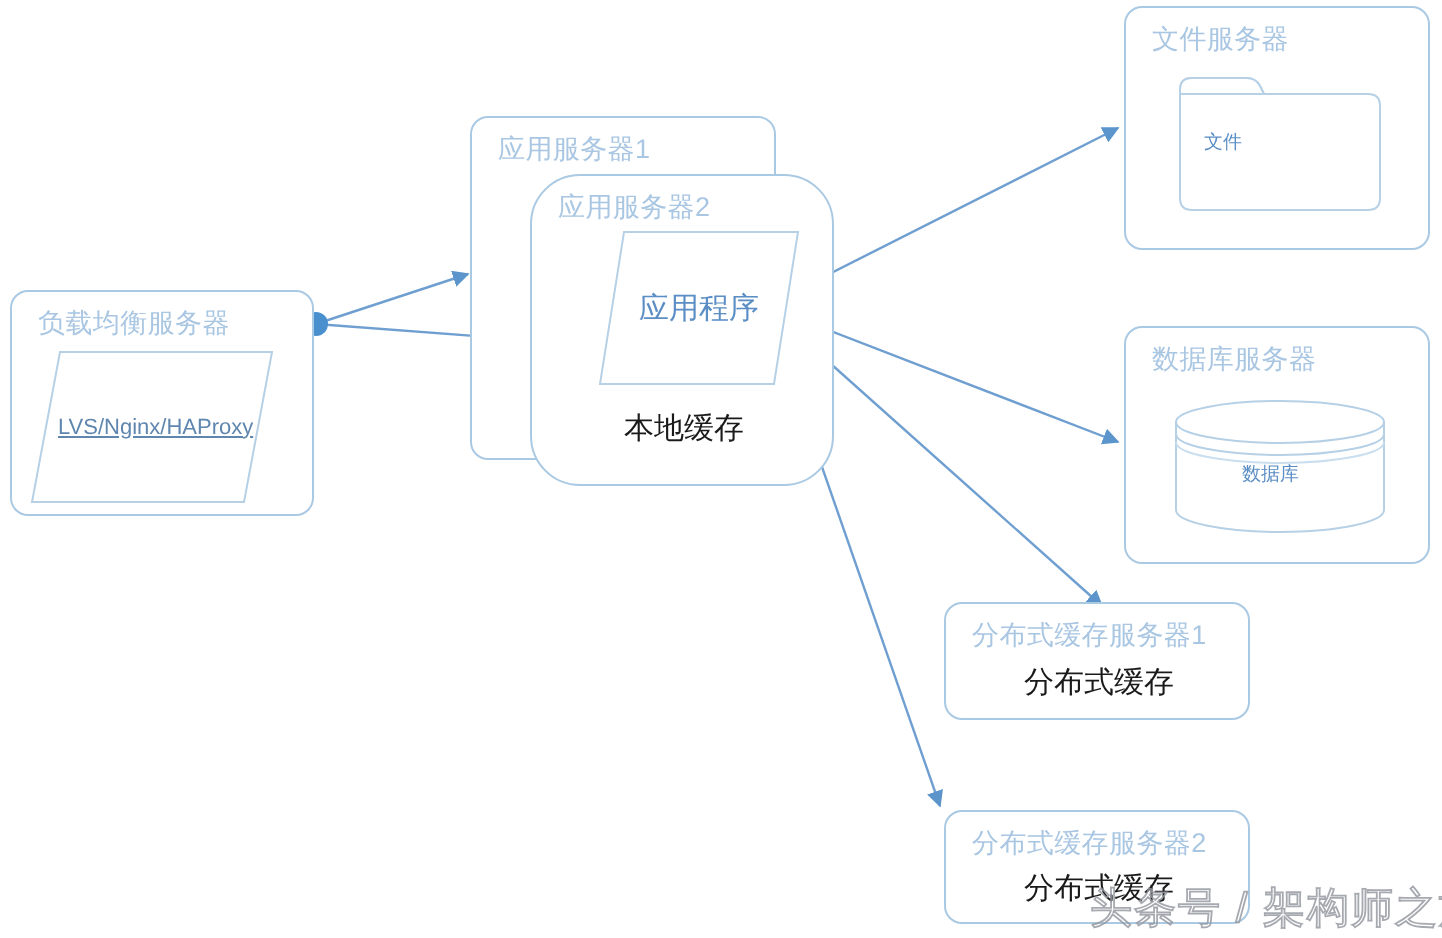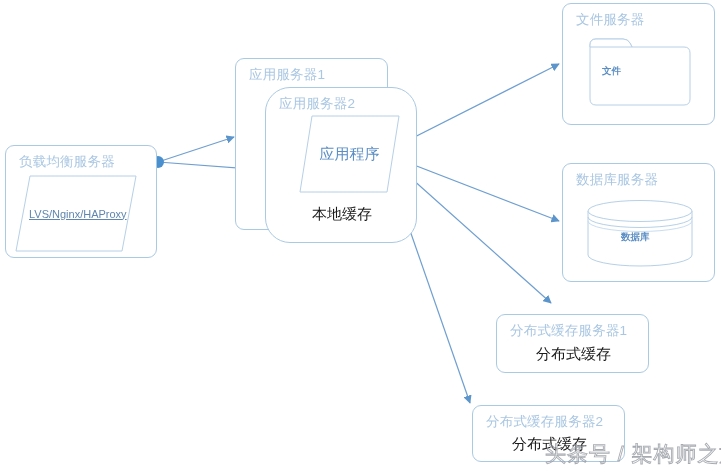--- a/index.html
+++ b/index.html
@@ -71,21 +71,20 @@
   .caption-dark {
     position: absolute;
     font-size: 15px;
     color: #1a1a1a;
     white-space: nowrap;
     text-align: center;
   }
   
   .shape-wrap {
     position: absolute;
-    font-weight: bold;
   }
   .shape-wrap svg {
     position: absolute;
     left: 0;
     top: 0;
     overflow: visible;
   }
   .shape-label {
     position: absolute;
     font-size: 9.5px;
@@ -198,21 +197,21 @@
       <svg width="106" height="66" xmlns="http://www.w3.org/2000/svg">
         <path d="M1,11 L1,55 A52,11 0 0 0 105,55 L105,11" fill="#ffffff" stroke="#b6d0e6" stroke-width="1"></path>
         <ellipse cx="53" cy="11" rx="52" ry="10.5" fill="#ffffff" stroke="#b6d0e6" stroke-width="1"></ellipse>
         <path d="M1,17 A52,10.5 0 0 0 105,17" fill="none" stroke="#b6d0e6" stroke-width="1"></path>
         <path d="M1,21 A52,10.5 0 0 0 105,21" fill="none" stroke="#c9deef" stroke-width="1"></path>
       </svg>
       <div class="shape-label" style="left:34px; top:31px;">数据库</div>
     </div>
   </div>
 
-  <div class="box" style="left:472px; top:314px; width:153px; height:59px;margin-left:24px;">
+  <div class="box" style="left:472px; top:301px; width:153px; height:59px;">
     <div class="box-title">分布式缓存服务器1</div>
     <div class="caption-dark" style="left:0; top:30px; width:153px;">分布式缓存</div>
   </div>
 
   <div class="box" style="left:472px; top:405px; width:153px; height:57px;">
     <div class="box-title">分布式缓存服务器2</div>
     <div class="caption-dark" style="left:0; top:29px; width:153px;">分布式缓存</div>
   </div>
 
   <div class="watermark-brand">头条号 / 架构师之旅</div>

